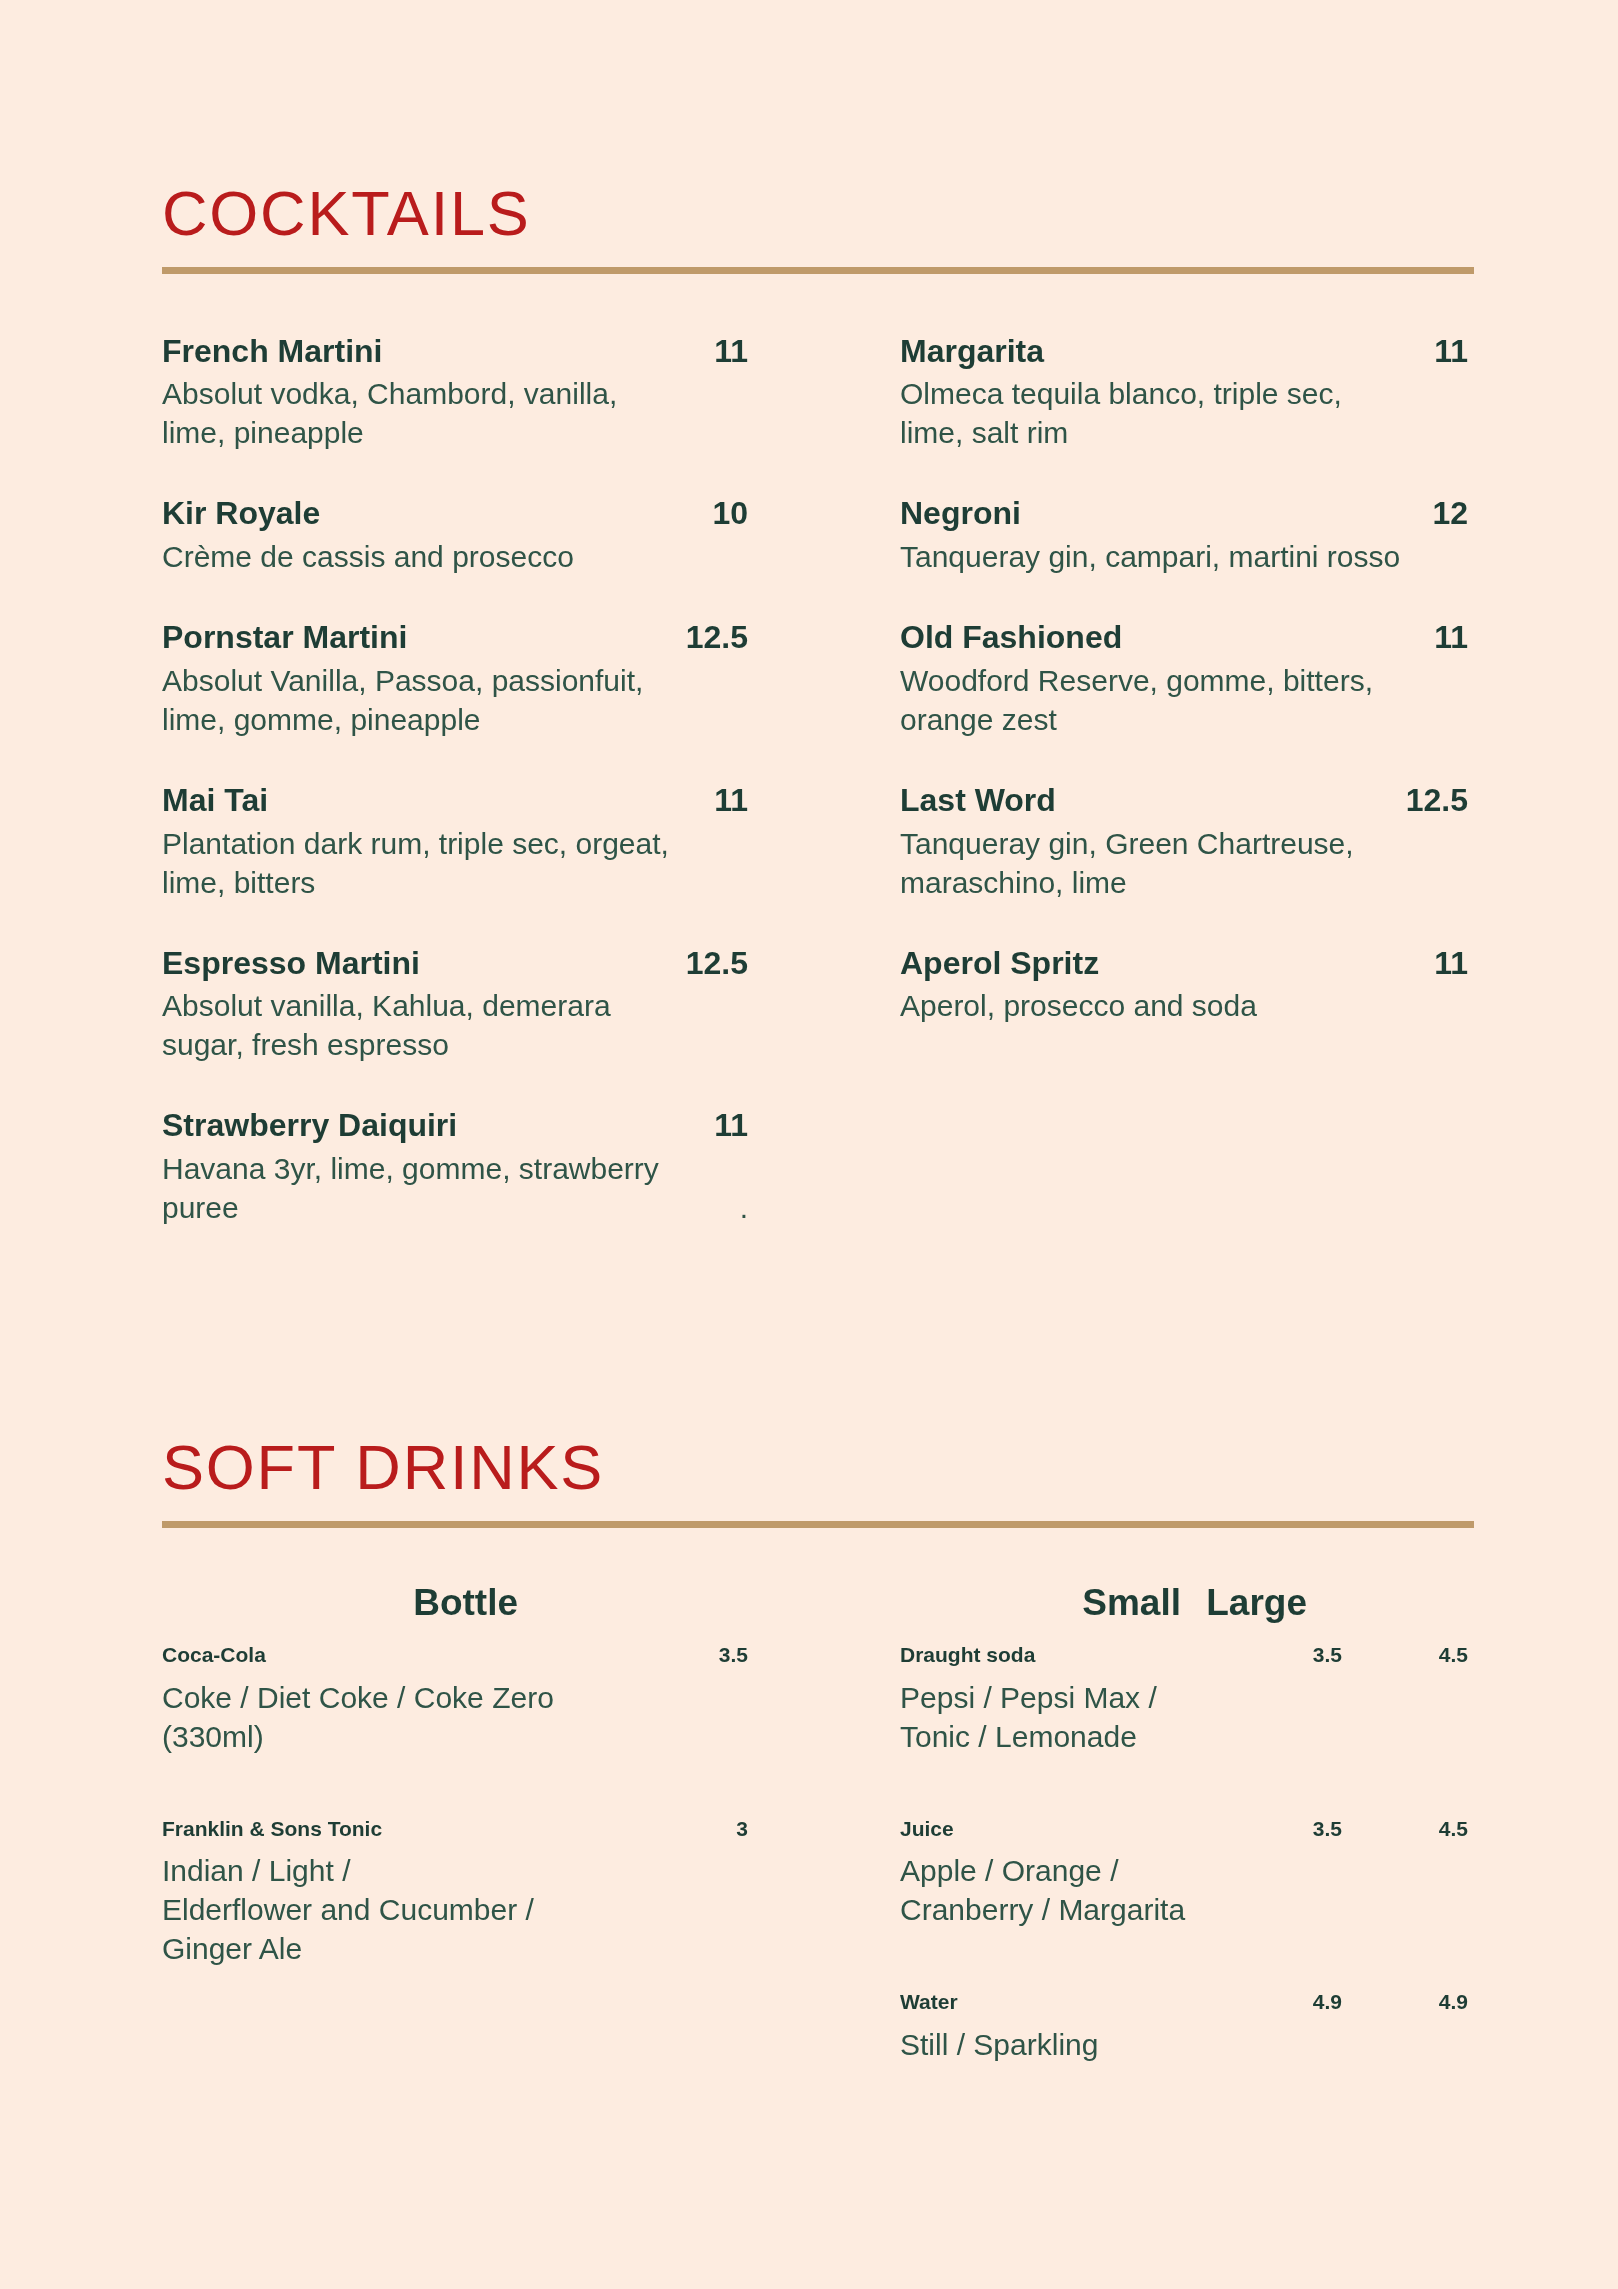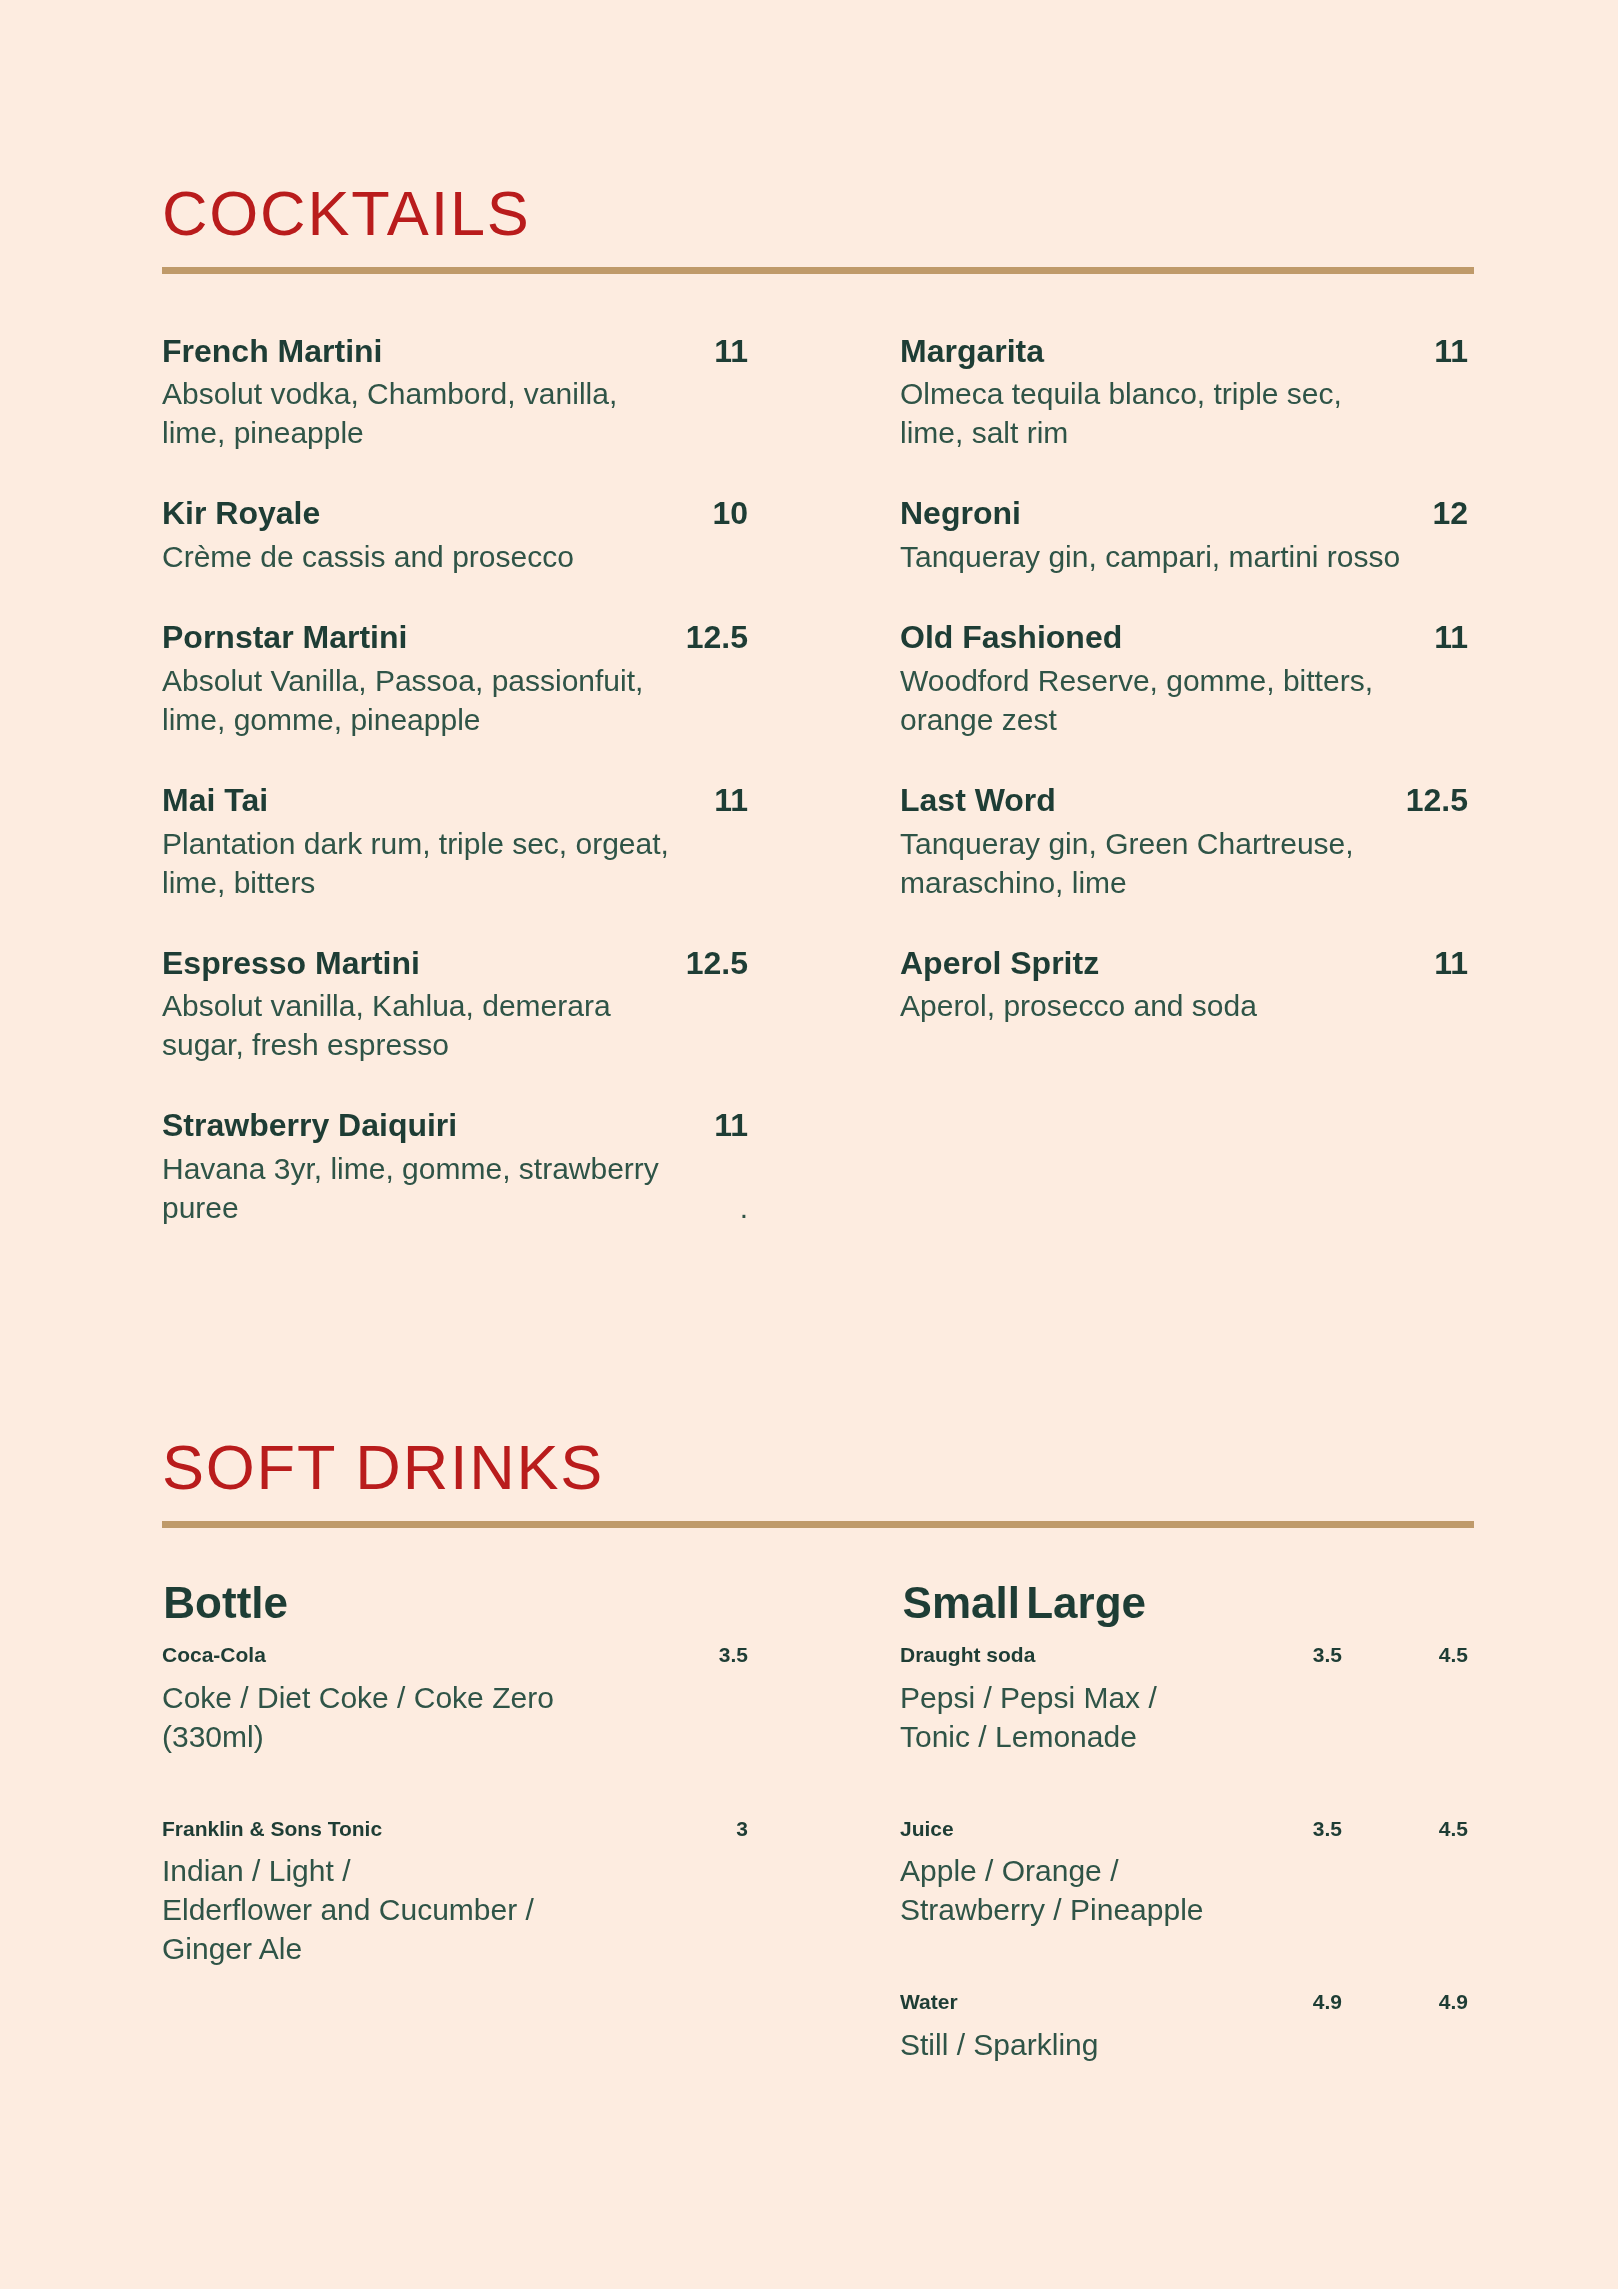--- a/index.html
+++ b/index.html
@@ -49,22 +49,22 @@
     line-height: 39px;
     margin-top: 2.8px;
   }
   .desc-line.with-dot { display: flex; justify-content: space-between; align-items: flex-end; }
   .dot { color: #2f5447; }
 
   .section-soft { margin-top: 168px; }
   .sd-cols { display: flex; gap: 152px; margin-top: 54px; }
   .sd-header {
     display: flex;
-    justify-content: flex-start;
-    font-size: 44px;
+    justify-content: center;
+    font-size: 37px;
     font-weight: 700;
     line-height: 41px;
     margin-bottom: 11px;
   }
   .p-small { width: 120px; text-align: right; white-space: nowrap; }
   .p-large { width: 126px; text-align: right; white-space: nowrap; }
   .sd-item { margin-bottom: 52px; }
   .sd-head {
     display: flex;
     align-items: baseline;
@@ -270,21 +270,21 @@
         </div>
 
         <div class="sd-item">
           <div class="sd-head">
             <span class="sd-name">Juice</span>
             <span class="p-small">3.5</span>
             <span class="p-large">4.5</span>
           </div>
           <div class="item-desc">
             <div class="desc-line">Apple / Orange /</div>
-            <div class="desc-line">Strawberry / Pineapple</div>
+            <div class="desc-line">Cranberry / Margarita</div>
           </div>
         </div>
 
         <div class="sd-item">
           <div class="sd-head">
             <span class="sd-name">Water</span>
             <span class="p-small">4.9</span>
             <span class="p-large">4.9</span>
           </div>
           <div class="item-desc">

